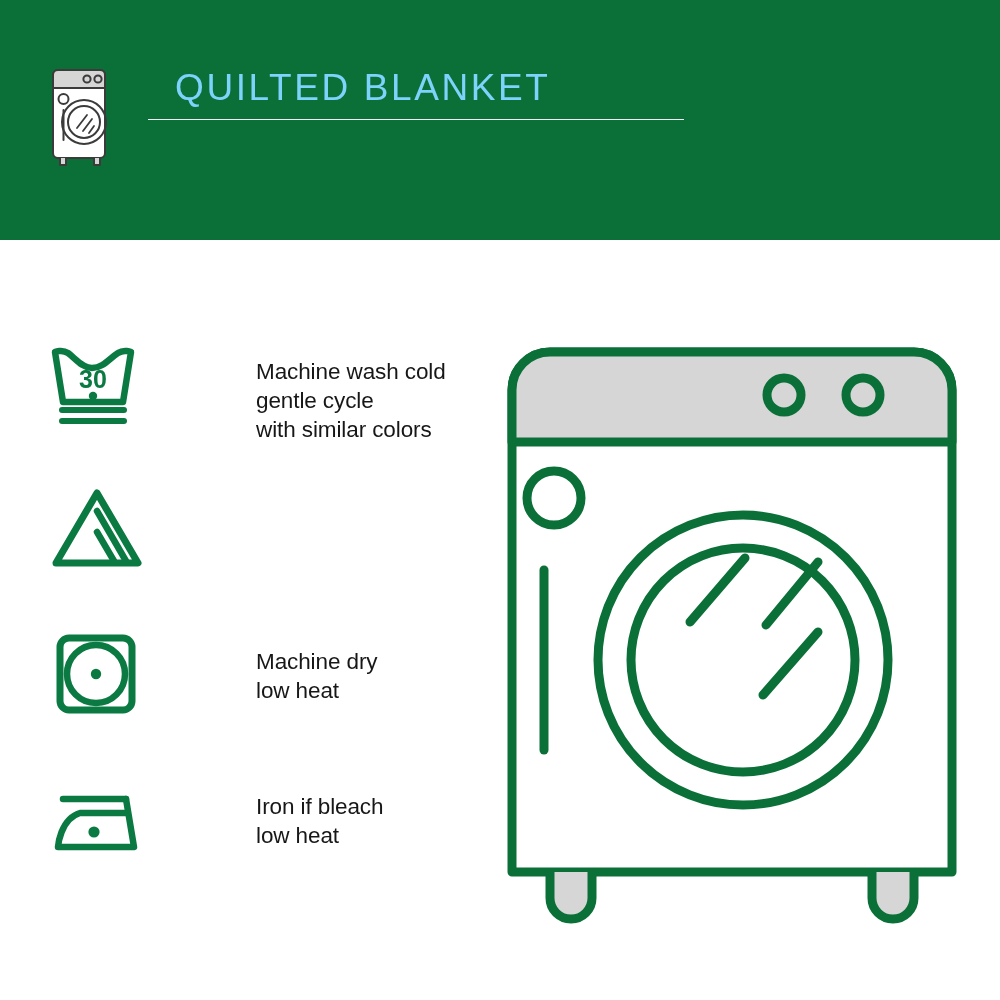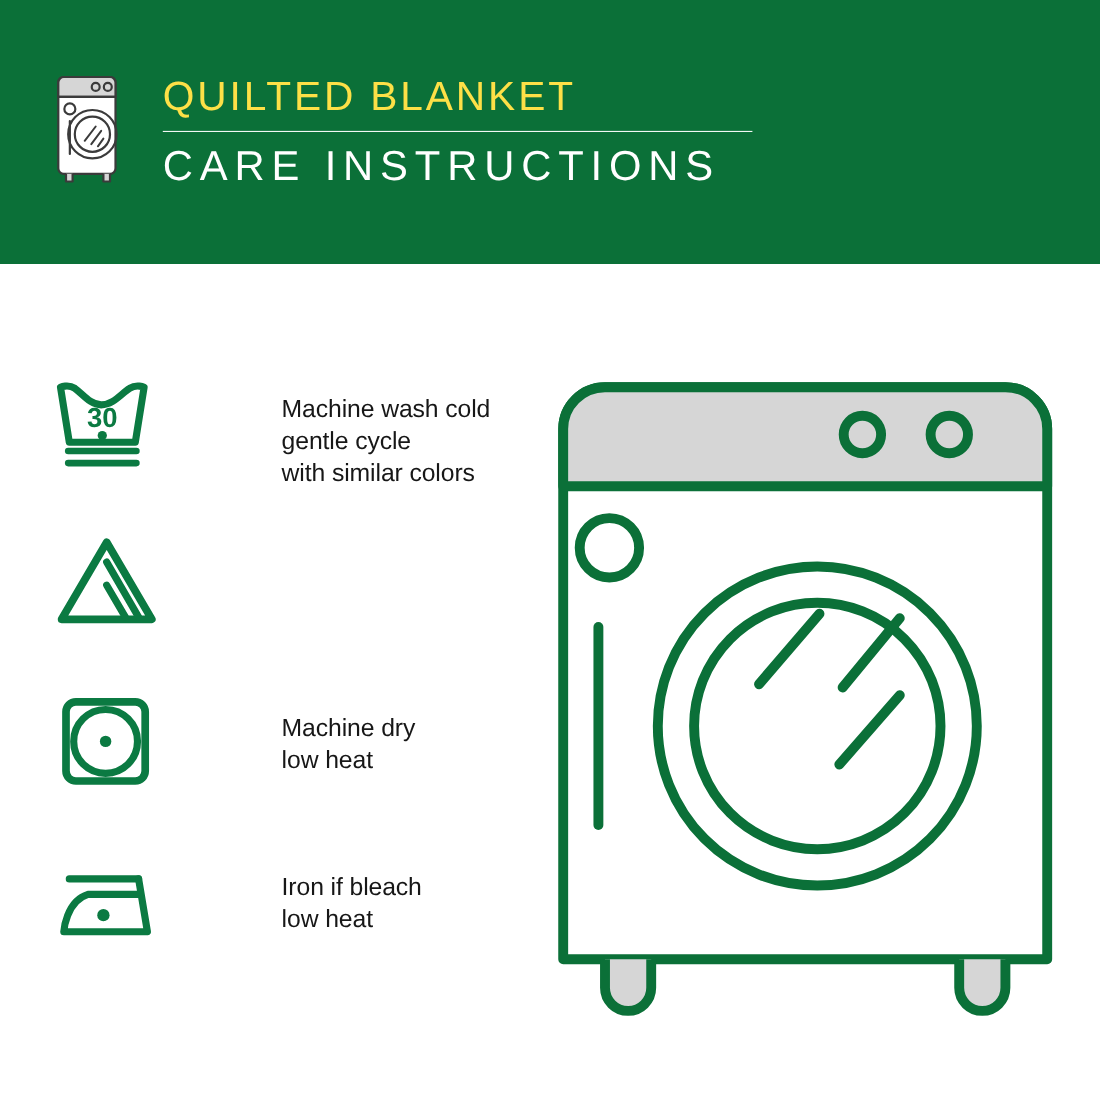--- a/index.html
+++ b/index.html
@@ -42,26 +42,27 @@
     margin-right: 26px;
     flex: none;
   }
   .header-texts {
     display: flex;
     flex-direction: column;
     justify-content: flex-start;
     padding-top: 4px;
   }
   .title-main {
-    color: #fde047;
+    color: #7dd3fc;
     font-size: 37px;
     line-height: 44px;
     font-weight: 300;
     letter-spacing: 2.6px;
     white-space: nowrap;
+    margin-left: 27px;
   }
   .title-rule {
     height: 1px;
     background: #ffffff;
     width: 536px;
     margin: 9px 0 10px 0;
     opacity: .95;
   }
   .title-sub {
     color: #ffffff;
@@ -139,21 +140,20 @@
         <line x1="39" y1="69" x2="48" y2="57" stroke="#3b3b3b" stroke-width="1.8" stroke-linecap="round"></line>
         <line x1="45" y1="71" x2="50" y2="64" stroke="#3b3b3b" stroke-width="1.8" stroke-linecap="round"></line>
 
         <path d="M16 96 v7 h6 v-7" fill="#d6d6d6" stroke="#3b3b3b" stroke-width="2" stroke-linejoin="round"></path>
         <path d="M50 96 v7 h6 v-7" fill="#d6d6d6" stroke="#3b3b3b" stroke-width="2" stroke-linejoin="round"></path>
       </svg>
 
       <div class="header-texts">
         <div class="title-main">QUILTED BLANKET</div>
         <div class="title-rule"></div>
-        <div class="title-sub">CARE INSTRUCTIONS</div>
       </div>
 
     </div>
   </div>
 
   <div class="rows">
 
     <div class="row">
       <div class="row-symbol">
         <svg width="98" height="86" viewBox="0 0 98 86">

